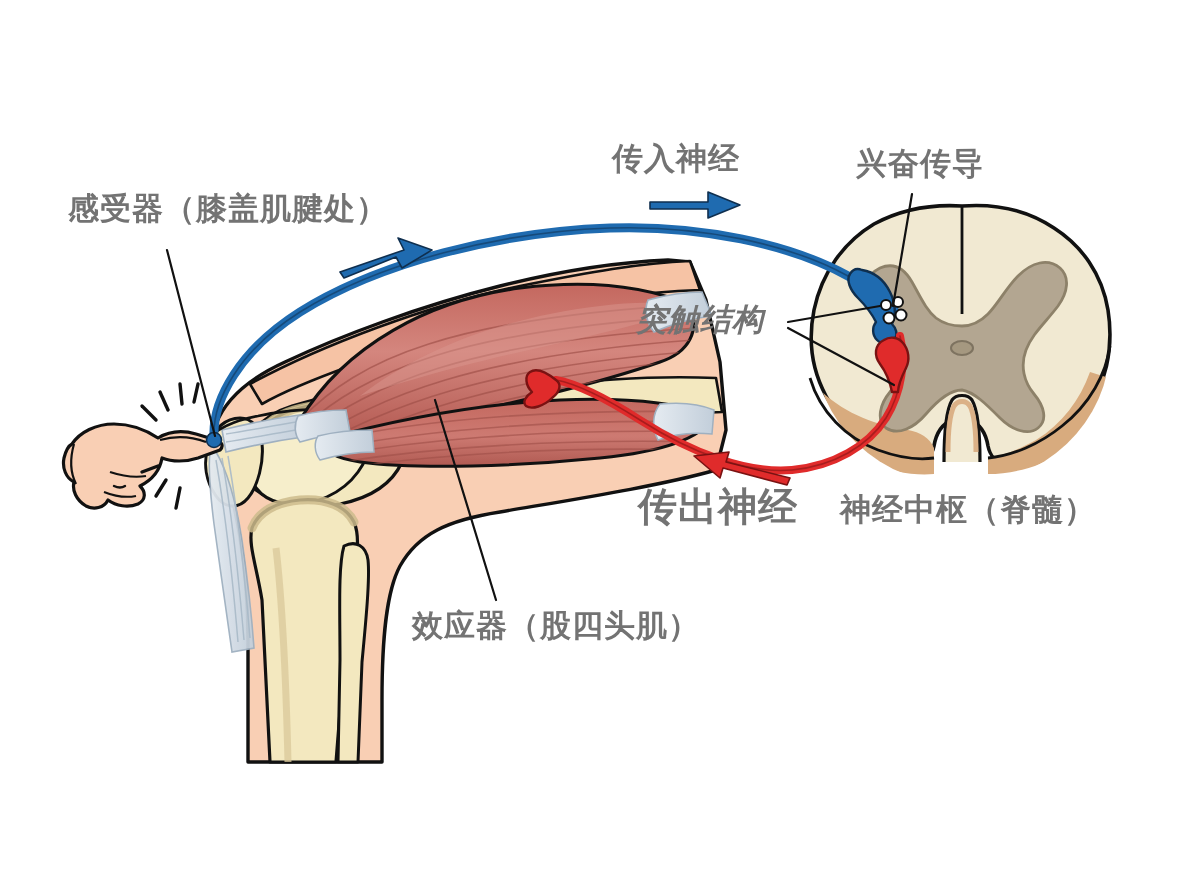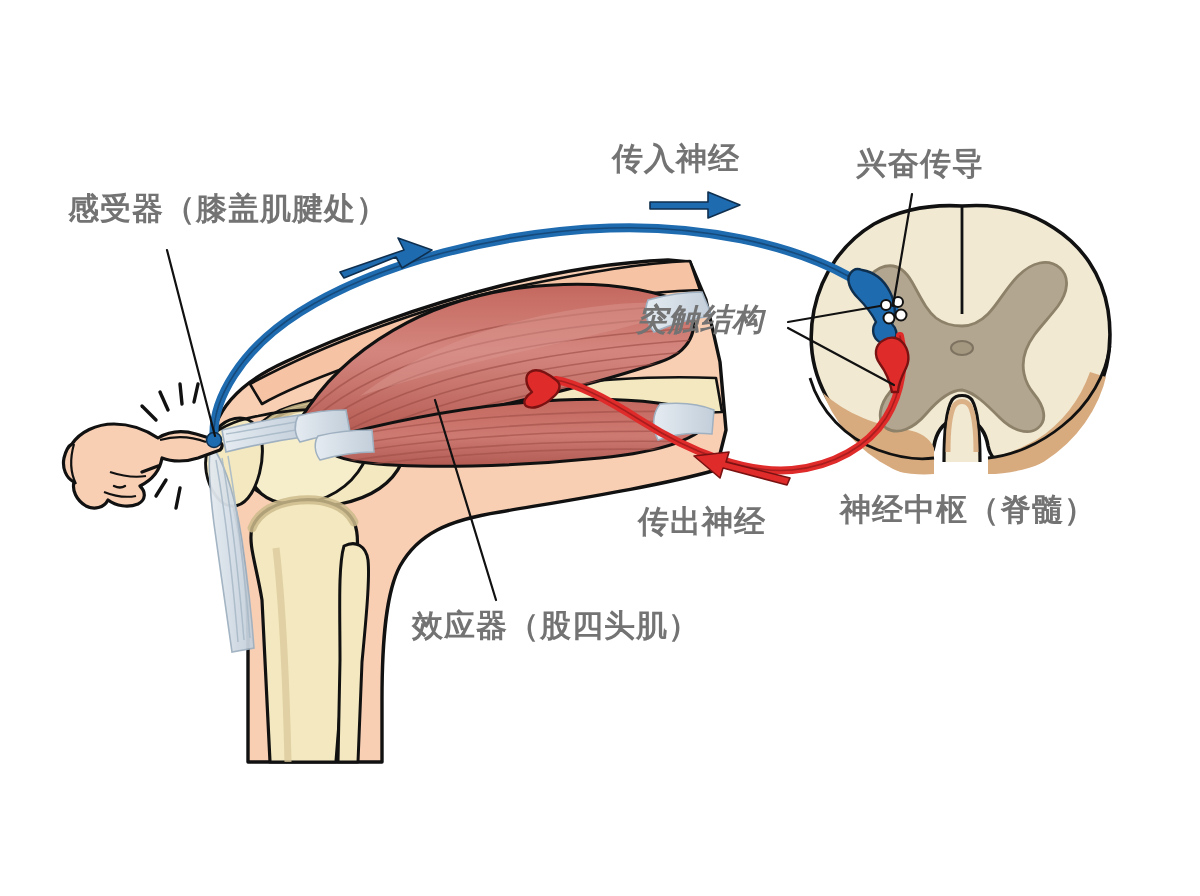--- a/index.html
+++ b/index.html
@@ -16,21 +16,21 @@
     font-weight:700;
     color:#737373;
     white-space:nowrap;
     letter-spacing:1px;
     line-height:1;
   }
   .lbl-receptor{left:68px;  top:193px; font-size:31px;}
   .lbl-afferent{left:612px; top:143px; font-size:31px;}
   .lbl-excite{  left:856px; top:128px; font-size:31px;margin-top:20px;}
   .lbl-synapse{ left:636px; top:304px; font-size:31px;font-style:italic;}
-  .lbl-efferent{left:638px; top:506px; font-size:31px;}
+  .lbl-efferent{left:638px; top:487px; font-size:39px;}
   .lbl-center{  left:840px; top:494px; font-size:31px;}
   .lbl-effector{left:412px; top:610px; font-size:31px;}
 </style>
 </head>
 <body>
 
 <div id="diagram-root">
 
   <svg id="diagram-svg" viewBox="0 0 1200 896" xmlns="http://www.w3.org/2000/svg">
     <defs>

